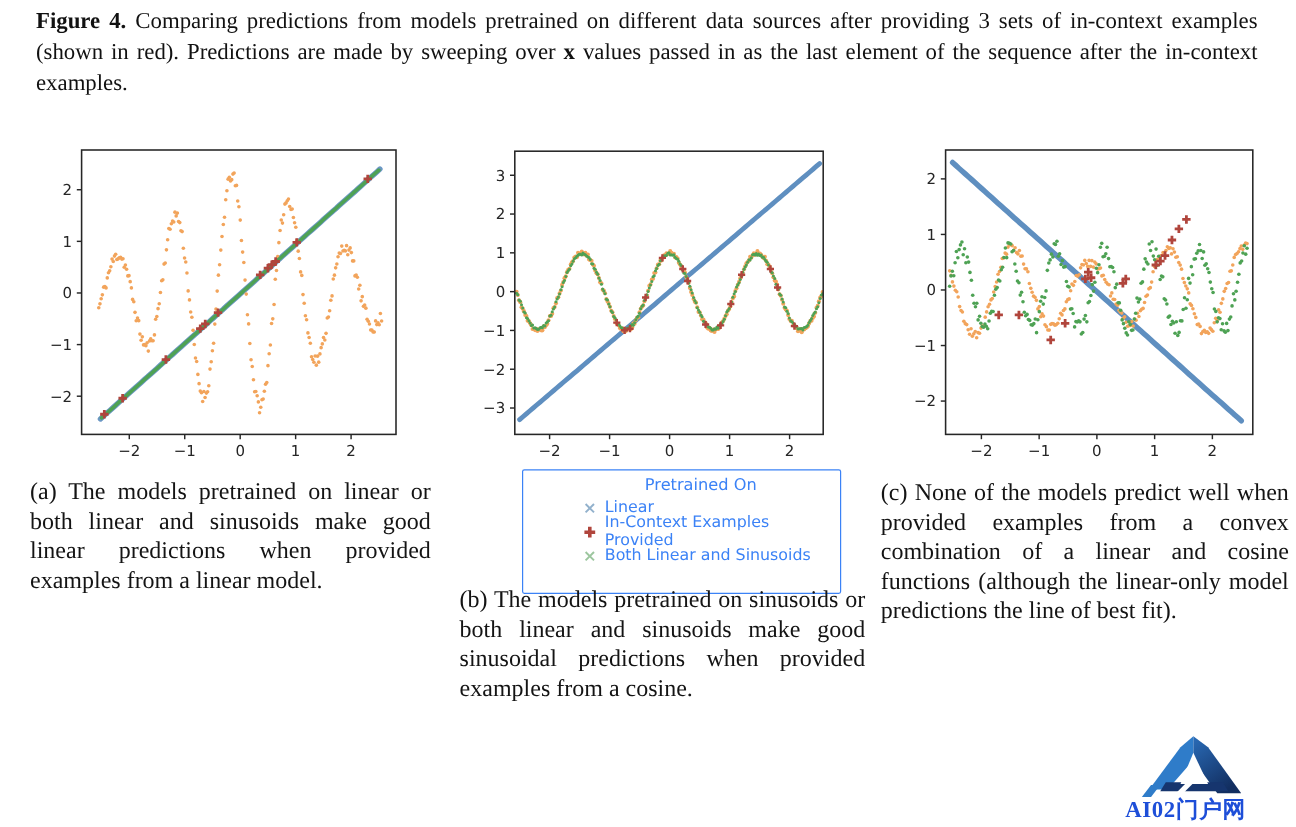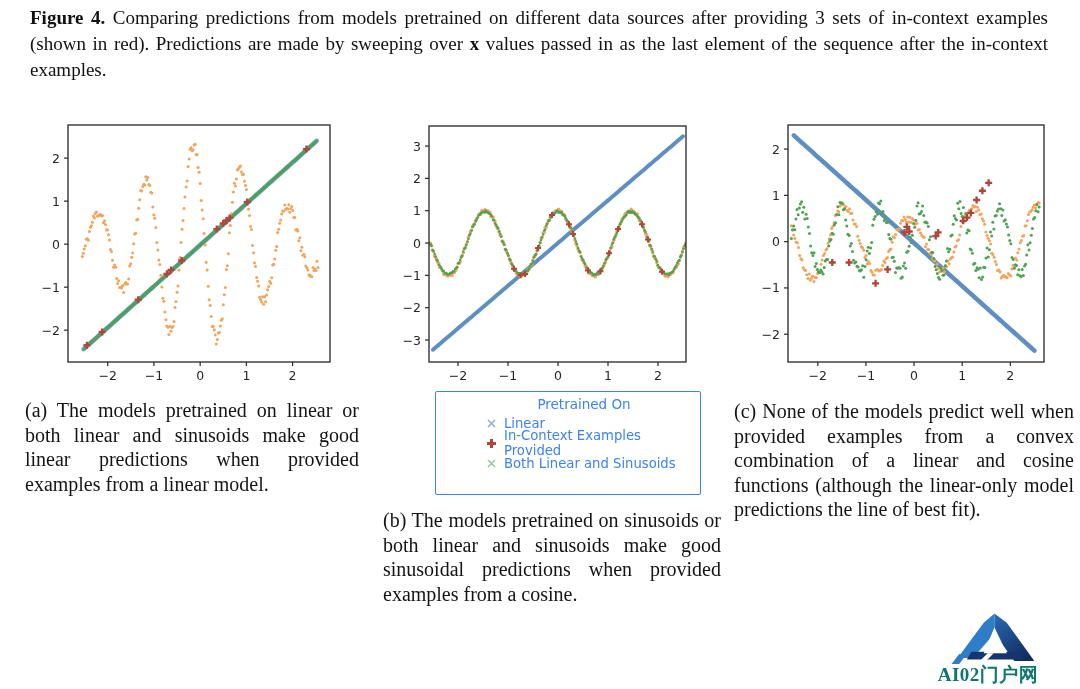--- a/index.html
+++ b/index.html
@@ -11,39 +11,39 @@
   .figcaption{
     position:absolute;left:30px;top:5px;width:1018px;
     font-size:19px;line-height:26px;color:#111;text-align:justify;
   }
   .figcaption .b{font-weight:bold;}
   .subcap{
     position:absolute;font-size:20px;line-height:24.6px;color:#141414;
     text-align:justify;
   }
   #subcap-a{left:25px;top:398px;width:334px;}
-  #subcap-b{left:383px;top:508px;width:338px;}
+  #subcap-b{left:383px;top:488px;width:338px;}
   #subcap-c{left:734px;top:399px;width:340px;}
   #plots{position:absolute;left:0;top:0;}
   .tick{font-family:"DejaVu Sans", sans-serif;font-size:12.5px;fill:#262626;}
   .legendbox{
     position:absolute;left:435px;top:391px;width:266px;height:104px;
     border:1px solid #3b82f6;background:#ffffff;border-radius:2px;
     font-family:"DejaVu Sans", sans-serif;color:#3b82f6;
     box-sizing:border-box;padding-top:3px;padding-left:32px;
   }
   .legendbox .ltitle{text-align:center;font-size:13.5px;line-height:18px;}
   .lrow{display:flex;align-items:center;height:20px;padding-left:10px;}
   .lrow .mk{width:26px;display:flex;justify-content:center;align-items:center;flex:0 0 26px;}
   .lrow .lbl{font-size:13.2px;}
   .watermark-logo{position:absolute;left:950px;top:609px;}
   .watermark-text{
     position:absolute;left:915px;top:662px;width:146px;text-align:center;
     font-family:"Liberation Serif", serif;font-weight:bold;font-size:19px;
-    color:#0f766e;letter-spacing:0.5px;
+    color:#1d4ed8;letter-spacing:0.5px;
   }
 </style>
 </head>
 <body>
 
 <div class="figcaption"><span class="b">Figure 4.</span><span> Comparing predictions from models pretrained on different data sources after providing 3 sets of in-context examples (shown in red). Predictions are made by sweeping over </span><span class="b">x</span><span> values passed in as the last element of the sequence after the in-context examples.</span></div>
 
 <svg id="plots" width="1080" height="689">
     <g>
       <clipPath id="clip-a">

